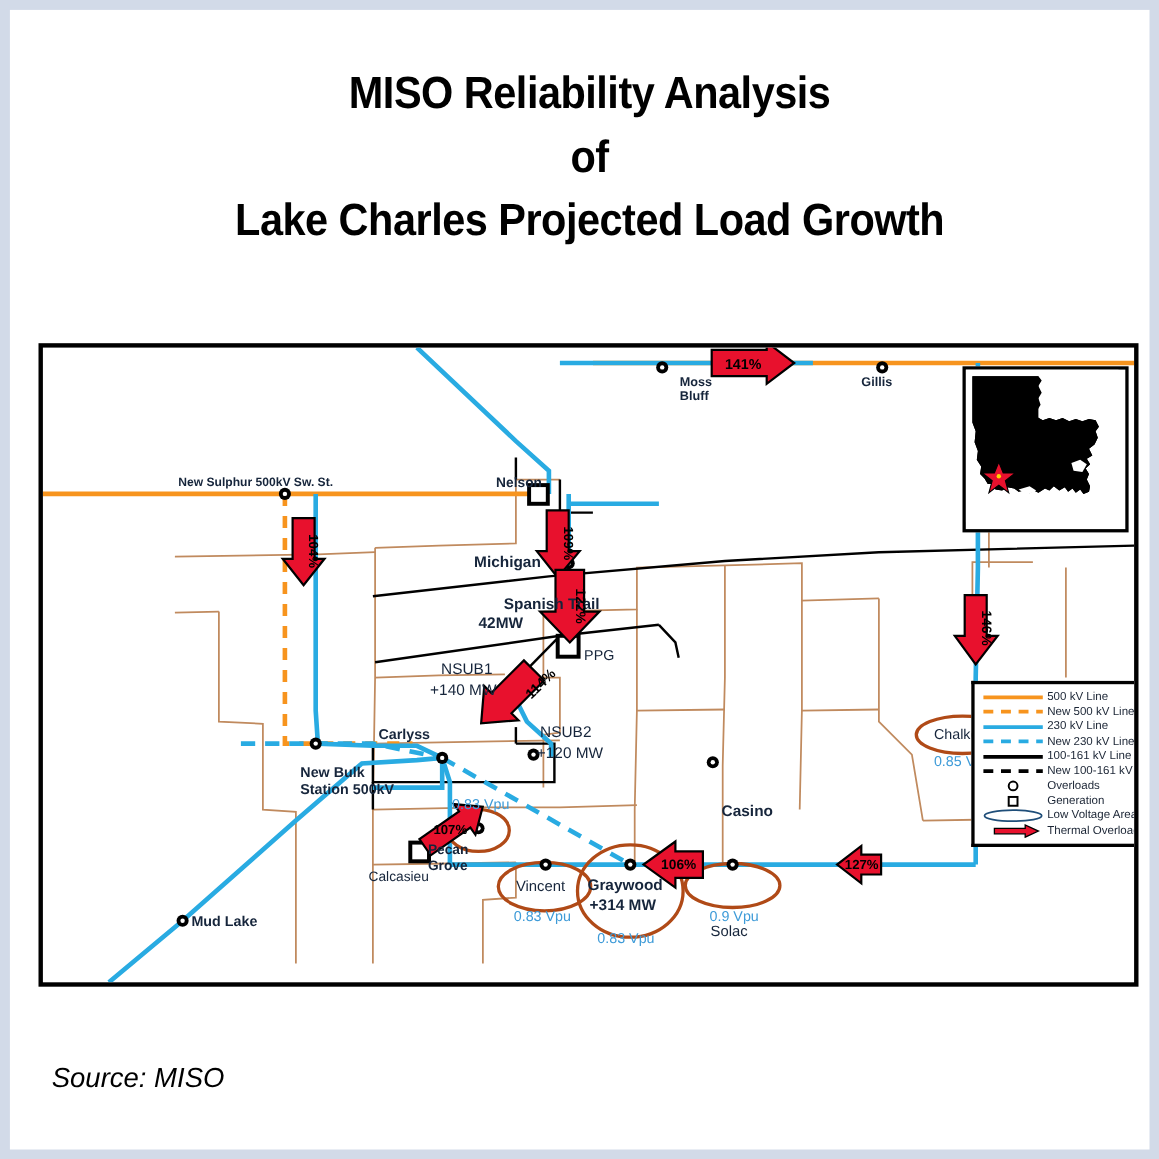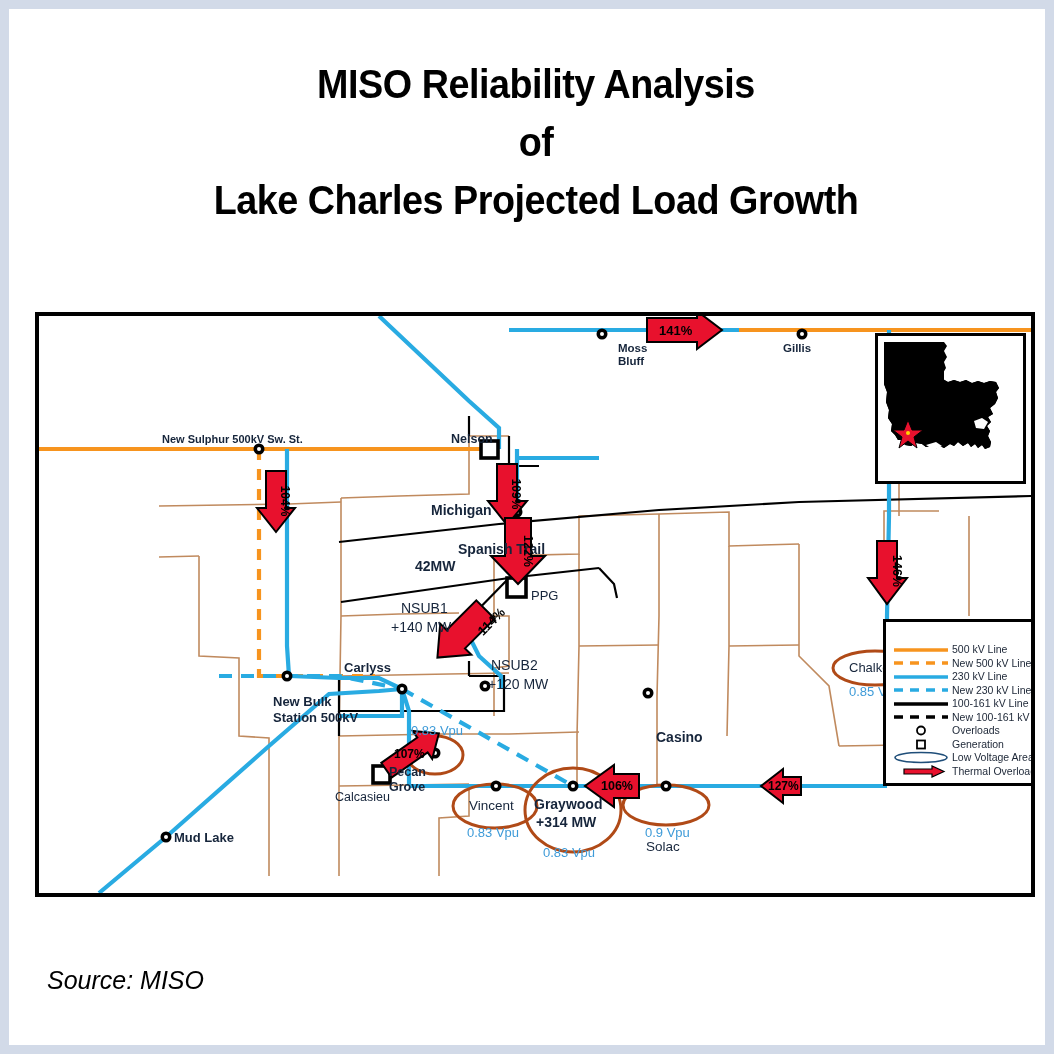--- a/index.html
+++ b/index.html
@@ -71,21 +71,21 @@
   }
   #inset svg{display:block;}
 
   
   #legend{
     position:absolute;right:-4px;top:303px;
     width:152px;
     border:3px solid #000;
     border-right:none;
     background:#fff;
-    padding:21px 0 5px 4px;
+    padding:5px 0 5px 4px;
     box-sizing:border-box;
     z-index:35;
     font-size:10.5px;
     color:#1b2535;
   }
   #legend .row{
     display:flex;align-items:center;height:13.5px;
   }
   #legend .sym{width:62px;flex:0 0 62px;display:flex;align-items:center;justify-content:center;}
   #legend .txt{white-space:nowrap;line-height:13px;}
@@ -375,21 +375,21 @@
         <span class="txt">Thermal Overloads</span>
       </div>
     </div>
 
     <div class="mlbl bold" style="left:123px;top:117px;font-size:11px;">New Sulphur 500kV Sw. St.</div>
     <div class="mlbl bold" style="left:540px;top:26px;font-size:11.5px;line-height:13px;margin-left:39px;"><span>Moss<br>Bluff</span></div>
     <div class="mlbl bold" style="left:744px;top:26px;font-size:11.5px;">Gillis</div>
     <div class="mlbl bold" style="left:412px;top:116px;font-size:12.5px;">Nelson</div>
     <div class="mlbl bold" style="left:392px;top:186px;font-size:14px;">Michigan</div>
     <div class="mlbl bold" style="left:389px;top:225px;font-size:14px;margin-left:30px;">Spanish Trail</div>
-    <div class="mlbl bold" style="left:376px;top:242px;font-size:14px;">42MW</div>
+    <div class="mlbl bold" style="left:396px;top:242px;font-size:14px;">42MW</div>
     <div class="mlbl" style="left:492px;top:272px;font-size:13px;">PPG</div>
     <div class="mlbl" style="left:362px;top:284px;font-size:14px;">NSUB1</div>
     <div class="mlbl" style="left:352px;top:303px;font-size:14px;">+140 MW</div>
     <div class="mlbl" style="left:452px;top:341px;font-size:14px;">NSUB2</div>
     <div class="mlbl" style="left:449px;top:360px;font-size:14px;">+120 MW</div>
     <div class="mlbl bold" style="left:305px;top:344px;font-size:13px;">Carlyss</div>
     <div class="mlbl bold" style="left:234px;top:378px;font-size:13px;">New Bulk</div>
     <div class="mlbl bold" style="left:234px;top:394px;font-size:13px;">Station 500kV</div>
     <div class="mlbl bold" style="left:350px;top:449px;font-size:12.5px;">Pecan</div>
     <div class="mlbl bold" style="left:350px;top:464px;font-size:12.5px;">Grove</div>

